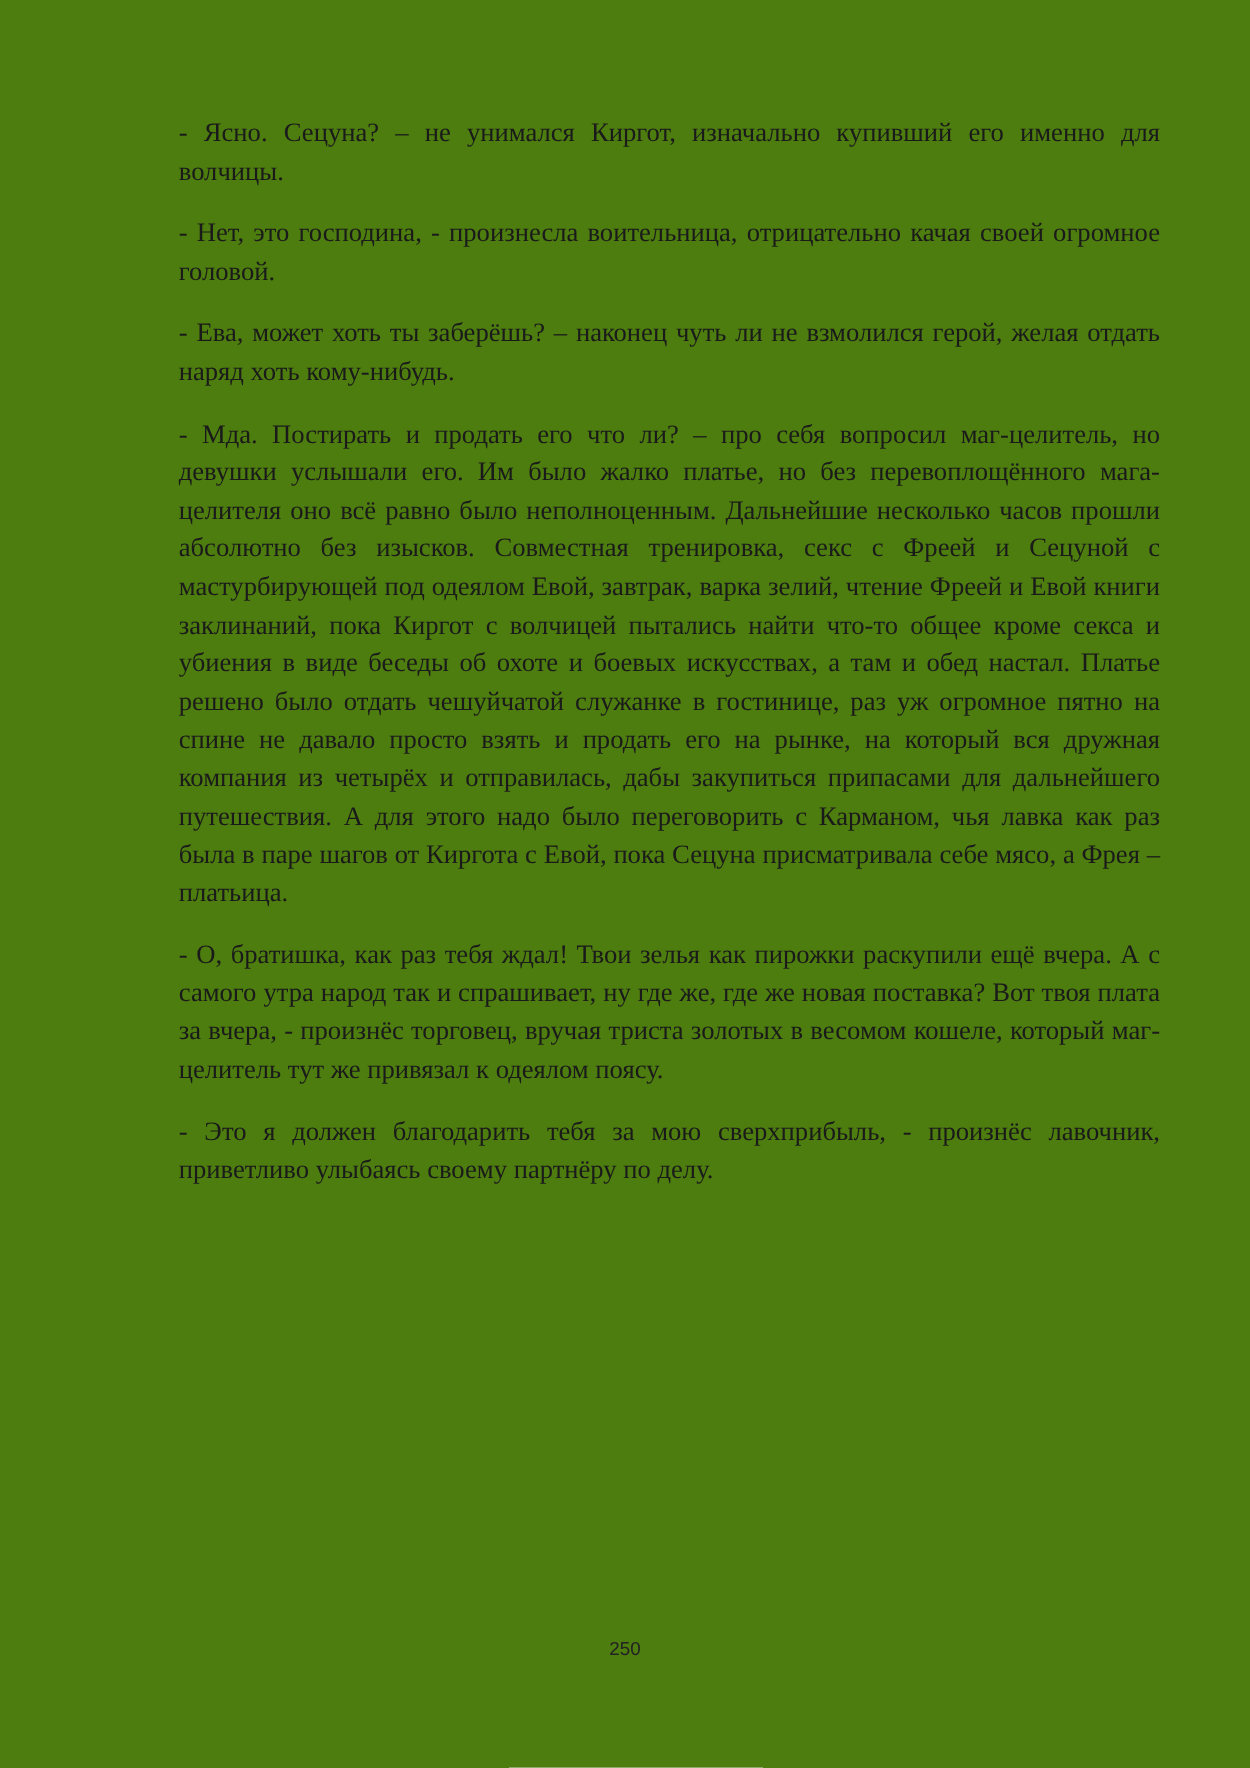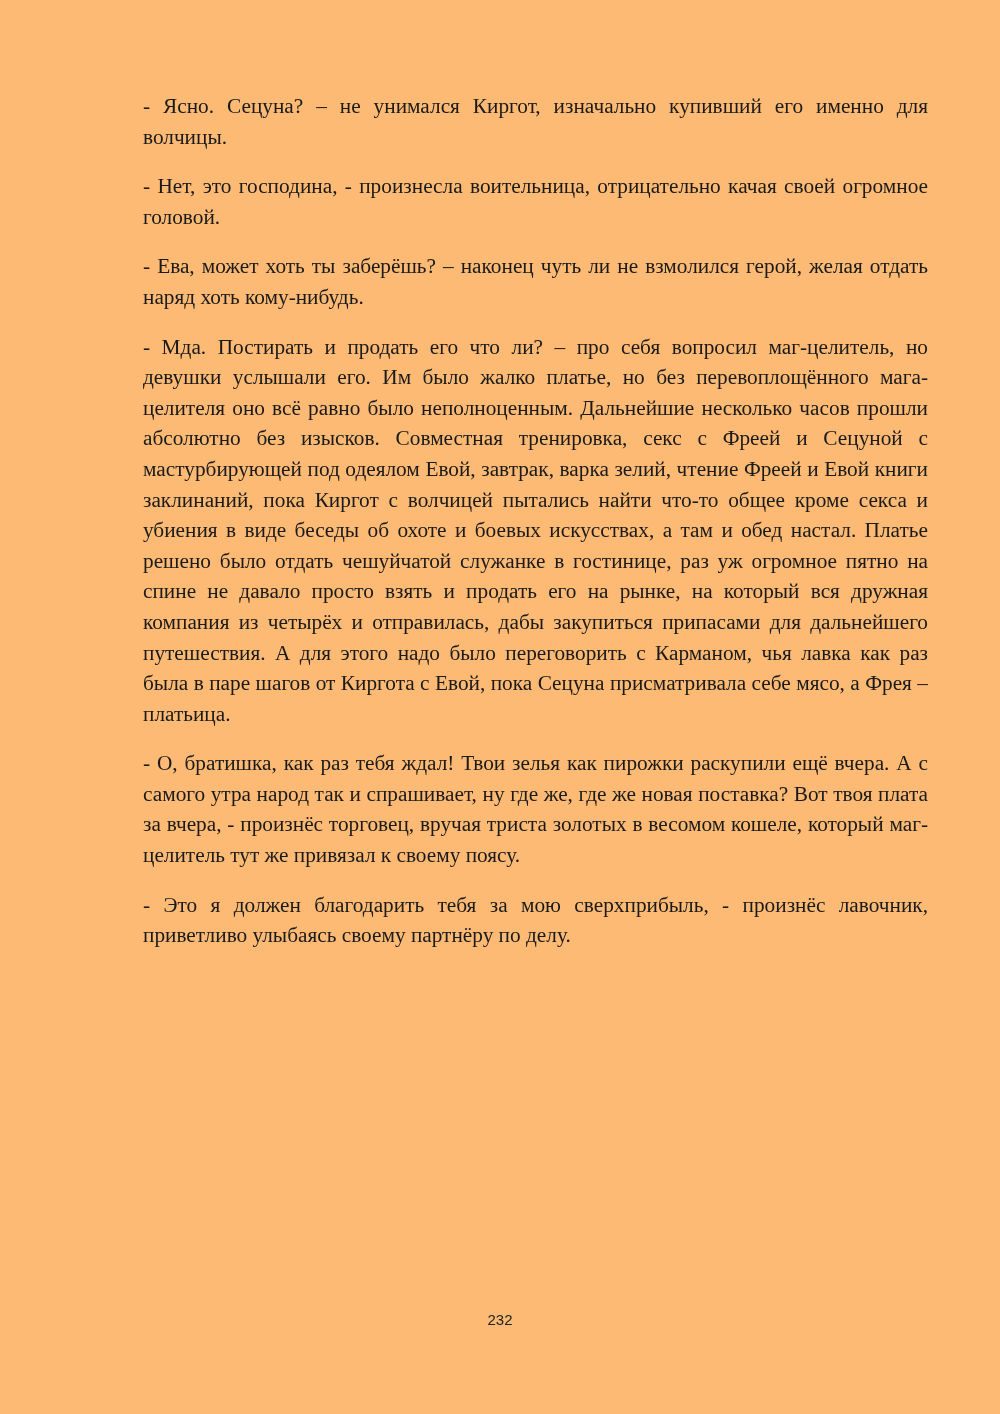--- a/index.html
+++ b/index.html
@@ -12,21 +12,21 @@
       height: 1414px;
       position: relative;
       overflow: hidden;
     }
     .page {
       position: absolute;
       left: 0;
       top: 0;
       width: 1000px;
       height: 1414px;
-      background: #fdba74;
+      background: #4d7c0f;
     }
     .content {
       position: absolute;
       left: 143px;
       top: 91px;
       width: 785px;
       font-family: "Liberation Serif", "DejaVu Serif", serif;
       font-size: 21.3px;
       line-height: 30.6px;
       color: #1a1a1a;
@@ -49,17 +49,17 @@
   </style>
 </head>
 <body>
 
 <div class="page">
   <div class="content">
     <p class="para">- Ясно. Сецуна? – не унимался Киргот, изначально купивший его именно для волчицы.</p>
     <p class="para">- Нет, это господина, - произнесла воительница, отрицательно качая своей огромное головой.</p>
     <p class="para">- Ева, может хоть ты заберёшь? – наконец чуть ли не взмолился герой, желая отдать наряд хоть кому-нибудь.</p>
     <p class="para">- Мда. Постирать и продать его что ли? – про себя вопросил маг-целитель, но девушки услышали его. Им было жалко платье, но без перевоплощённого мага-целителя оно всё равно было неполноценным. Дальнейшие несколько часов прошли абсолютно без изысков. Совместная тренировка, секс с Фреей и Сецуной с мастурбирующей под одеялом Евой, завтрак, варка зелий, чтение Фреей и Евой книги заклинаний, пока Киргот с волчицей пытались найти что-то общее кроме секса и убиения в виде беседы об охоте и боевых искусствах, а там и обед настал. Платье решено было отдать чешуйчатой служанке в гостинице, раз уж огромное пятно на спине не давало просто взять и продать его на рынке, на который вся дружная компания из четырёх и отправилась, дабы закупиться припасами для дальнейшего путешествия. А для этого надо было переговорить с Карманом, чья лавка как раз была в паре шагов от Киргота с Евой, пока Сецуна присматривала себе мясо, а Фрея – платьица.</p>
-    <p class="para">- О, братишка, как раз тебя ждал! Твои зелья как пирожки раскупили ещё вчера. А с самого утра народ так и спрашивает, ну где же, где же новая поставка? Вот твоя плата за вчера, - произнёс торговец, вручая триста золотых в весомом кошеле, который маг-целитель тут же привязал к своему поясу.</p>
+    <p class="para">- О, братишка, как раз тебя ждал! Твои зелья как пирожки раскупили ещё вчера. А с самого утра народ так и спрашивает, ну где же, где же новая поставка? Вот твоя плата за вчера, - произнёс торговец, вручая триста золотых в весомом кошеле, который маг-целитель тут же привязал к одеялом поясу.</p>
     <p class="para">- Это я должен благодарить тебя за мою сверхприбыль, - произнёс лавочник, приветливо улыбаясь своему партнёру по делу.</p>
   </div>
-  <div class="page-number">232</div>
+  <div class="page-number">250</div>
 </div>
 
 </body></html>

